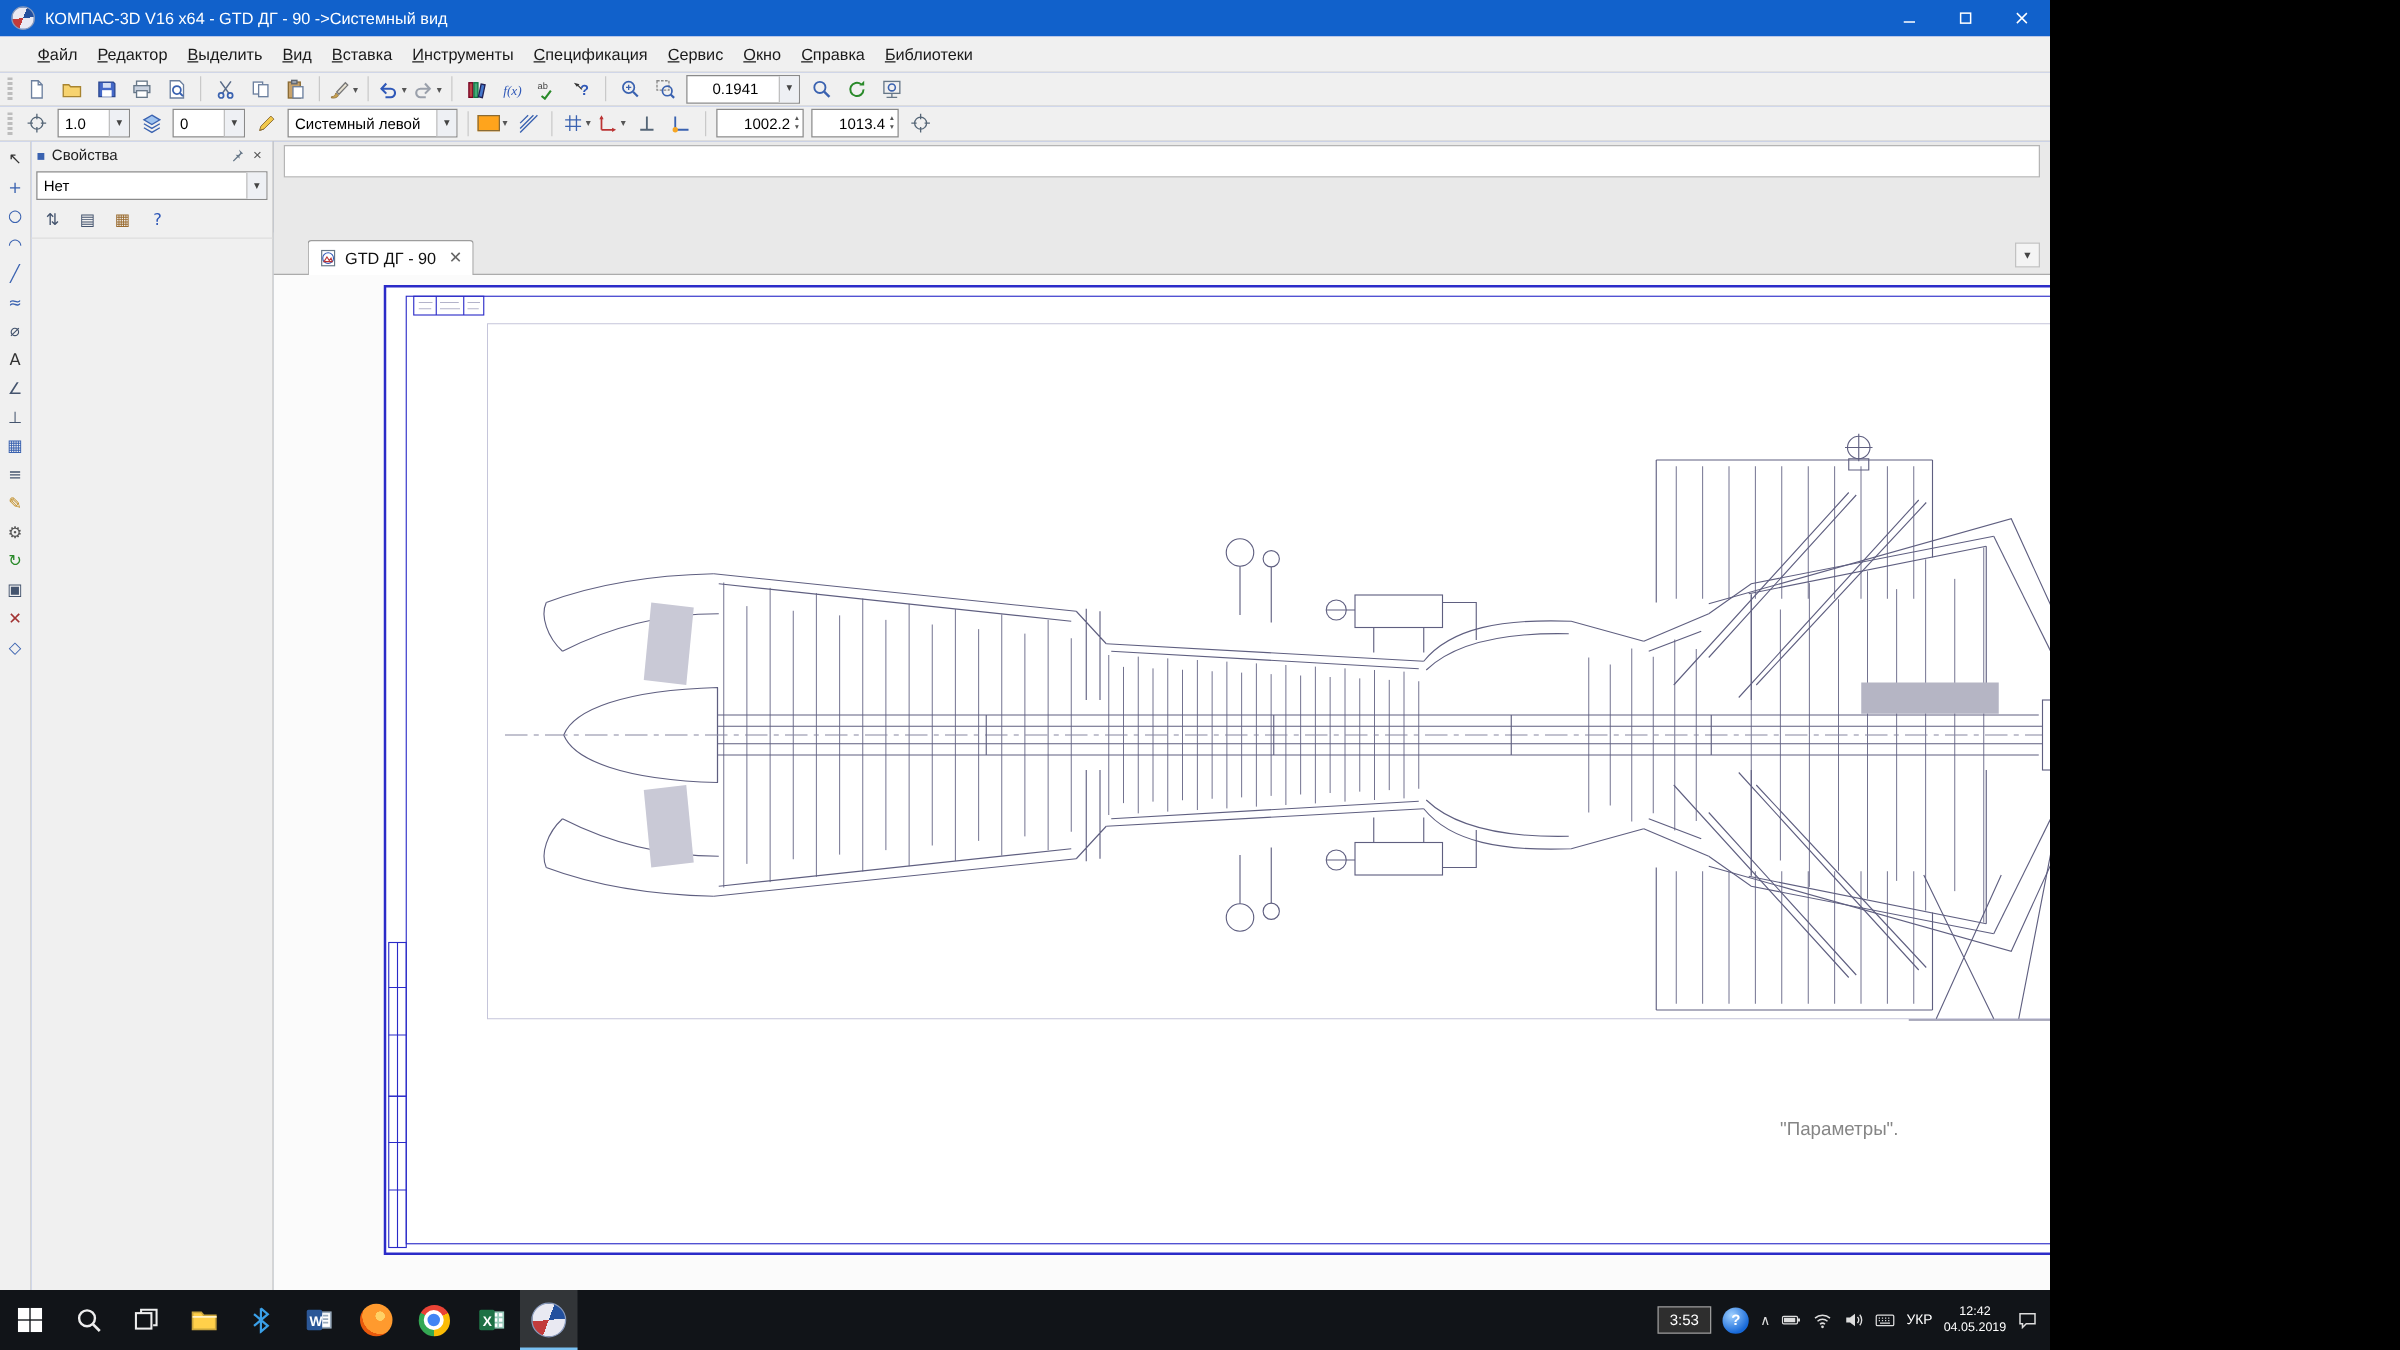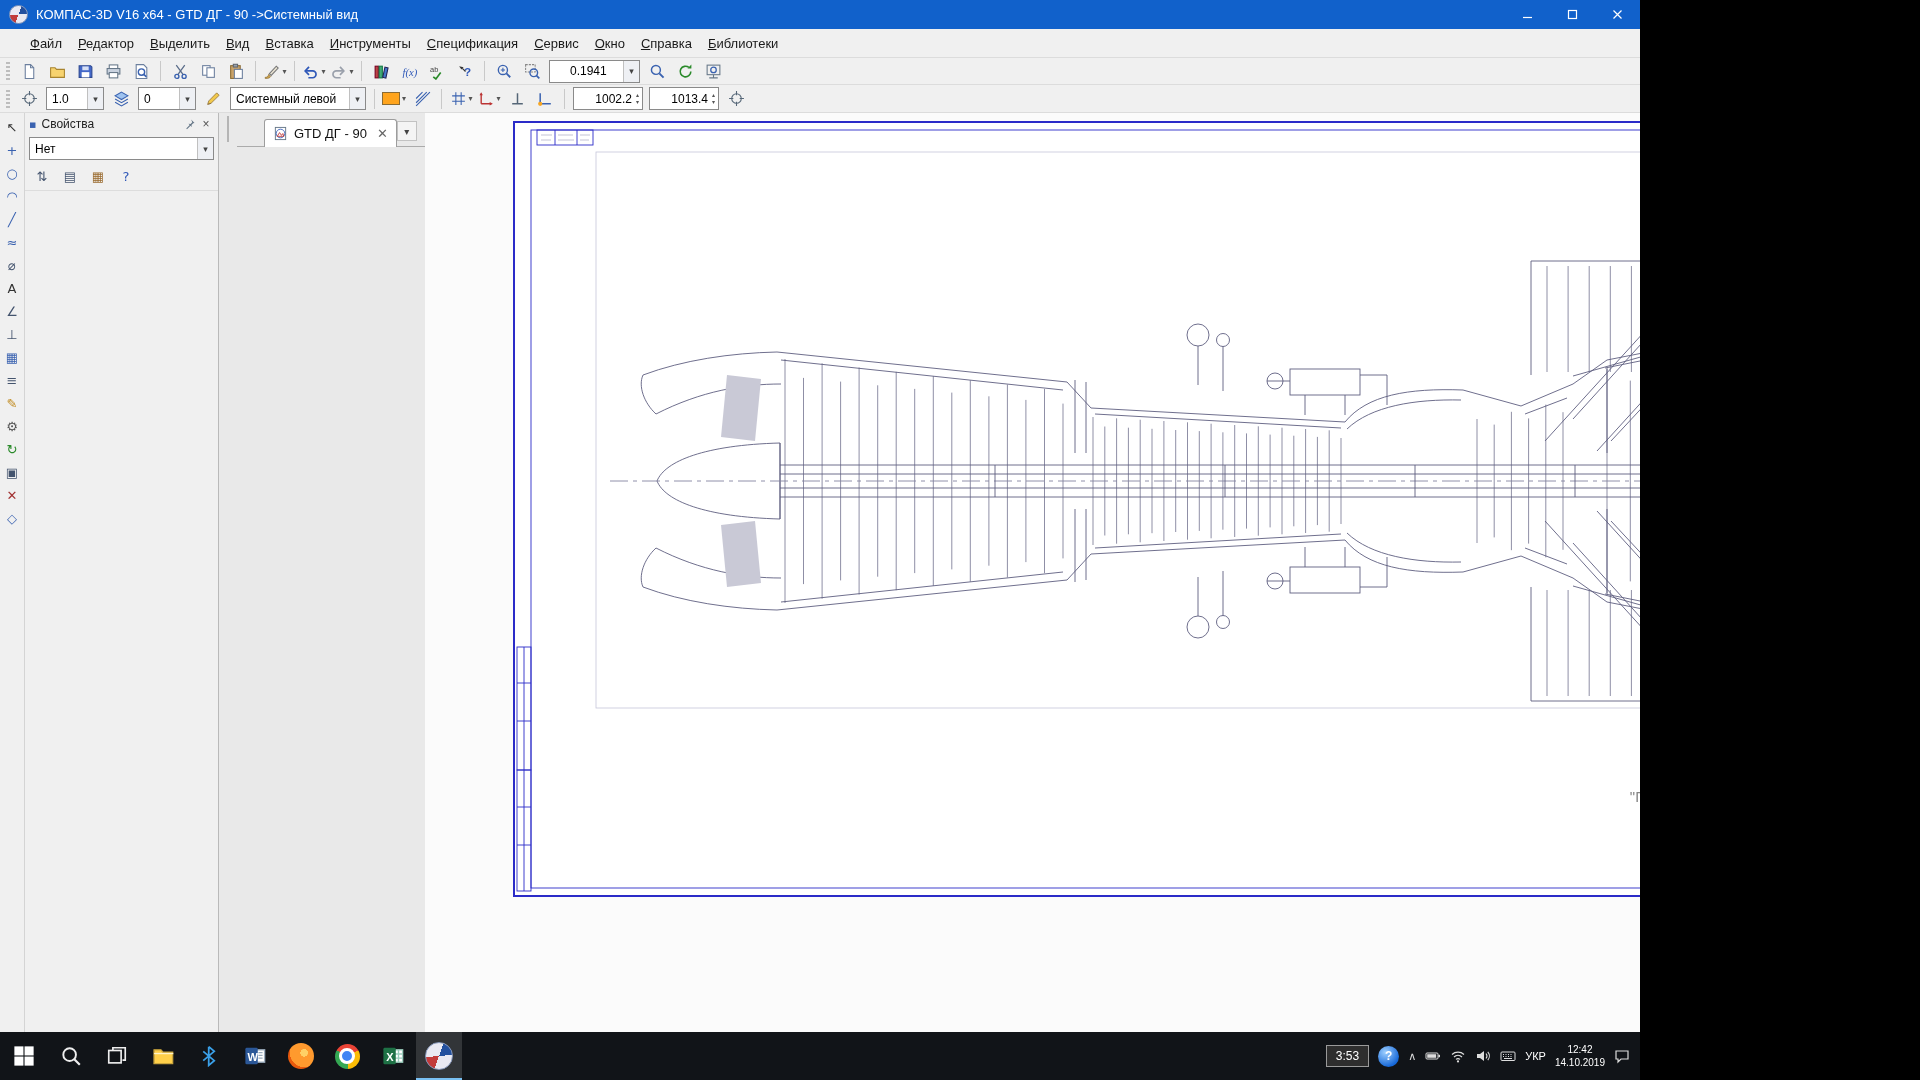--- a/index.html
+++ b/index.html
@@ -48,21 +48,21 @@
   .props-header .ph-ico{color: #3a62b0;font-size:11px;margin-right:5px;font-family:"DejaVu Sans",sans-serif;}
   .props-header .ph-title{flex:1;}
   .phbtn{width:16px;height:16px;display:flex;align-items:center;justify-content:center;color:#555;font-size:12px;}
   .phbtn svg{width:12px;height:12px;}
   .props-combo{margin:2px 4px;}
   .props-combo .combo{display:flex;margin:0;}
   .props-combo .val{flex:1;}
   .props-iconrow{display:flex;align-items:center;padding:2px 3px;border-bottom:1px solid #dddddd;}
   .props-body{flex:1;}
 
-  .docarea{flex:1;background:#e9e9e9;display:flex;flex-direction:row;min-width:0;}
+  .docarea{flex:1;background:#e9e9e9;display:flex;flex-direction:column;min-width:0;}
   .propbar-wrap{padding:3px 8px 4px 8px;flex:0 0 auto;}
   .propbar{height:24px;background:#fff;border:1px solid #b5b5b5;}
   .docgap{height:40px;flex:0 0 auto;}
   .tabbar{height:33px;display:flex;align-items:flex-end;border-bottom:1px solid #ababab;padding-left:27px;flex:0 0 auto;background:#e9e9e9;}
   .tab{height:27px;background:#fff;border:1px solid #9d9d9d;border-bottom:none;display:flex;align-items:center;padding:0 8px;margin-bottom:-1px;border-radius:3px 3px 0 0;}
   .tab .tabic{width:15px;height:15px;margin-right:6px;}
   .tab .tablabel{font-size:13px;color:#111;margin-right:10px;}
   .tab .tabclose{color:#666;font-size:13px;font-family:"DejaVu Sans",sans-serif;}
   .tabdd{margin-left:auto;margin-right:8px;width:18px;height:18px;display:flex;align-items:center;justify-content:center;color:#444;font-size:10px;border:1px solid #c2c2c2;background:#f4f4f4;margin-bottom:5px;font-family:"DejaVu Sans",sans-serif;}
   .canvas{flex:1;background:#fbfbfb;position:relative;overflow:hidden;}
@@ -821,20 +821,20 @@
         </svg>
       <svg class="tic" viewBox="0 0 16 16">
           <use href="#s-vol"></use>
         </svg>
       <svg class="tic" viewBox="0 0 16 16">
           <use href="#s-kbd"></use>
         </svg>
       <span class="lang">УКР</span>
       <div class="clock">
         <div>12:42</div>
-        <div>14.10.2019</div>
+        <div>04.05.2019</div>
       </div>
       <svg class="tic" viewBox="0 0 16 16">
           <use href="#s-chat"></use>
         </svg>
     </div>
   </div>
 </div>
 
 </body></html>

